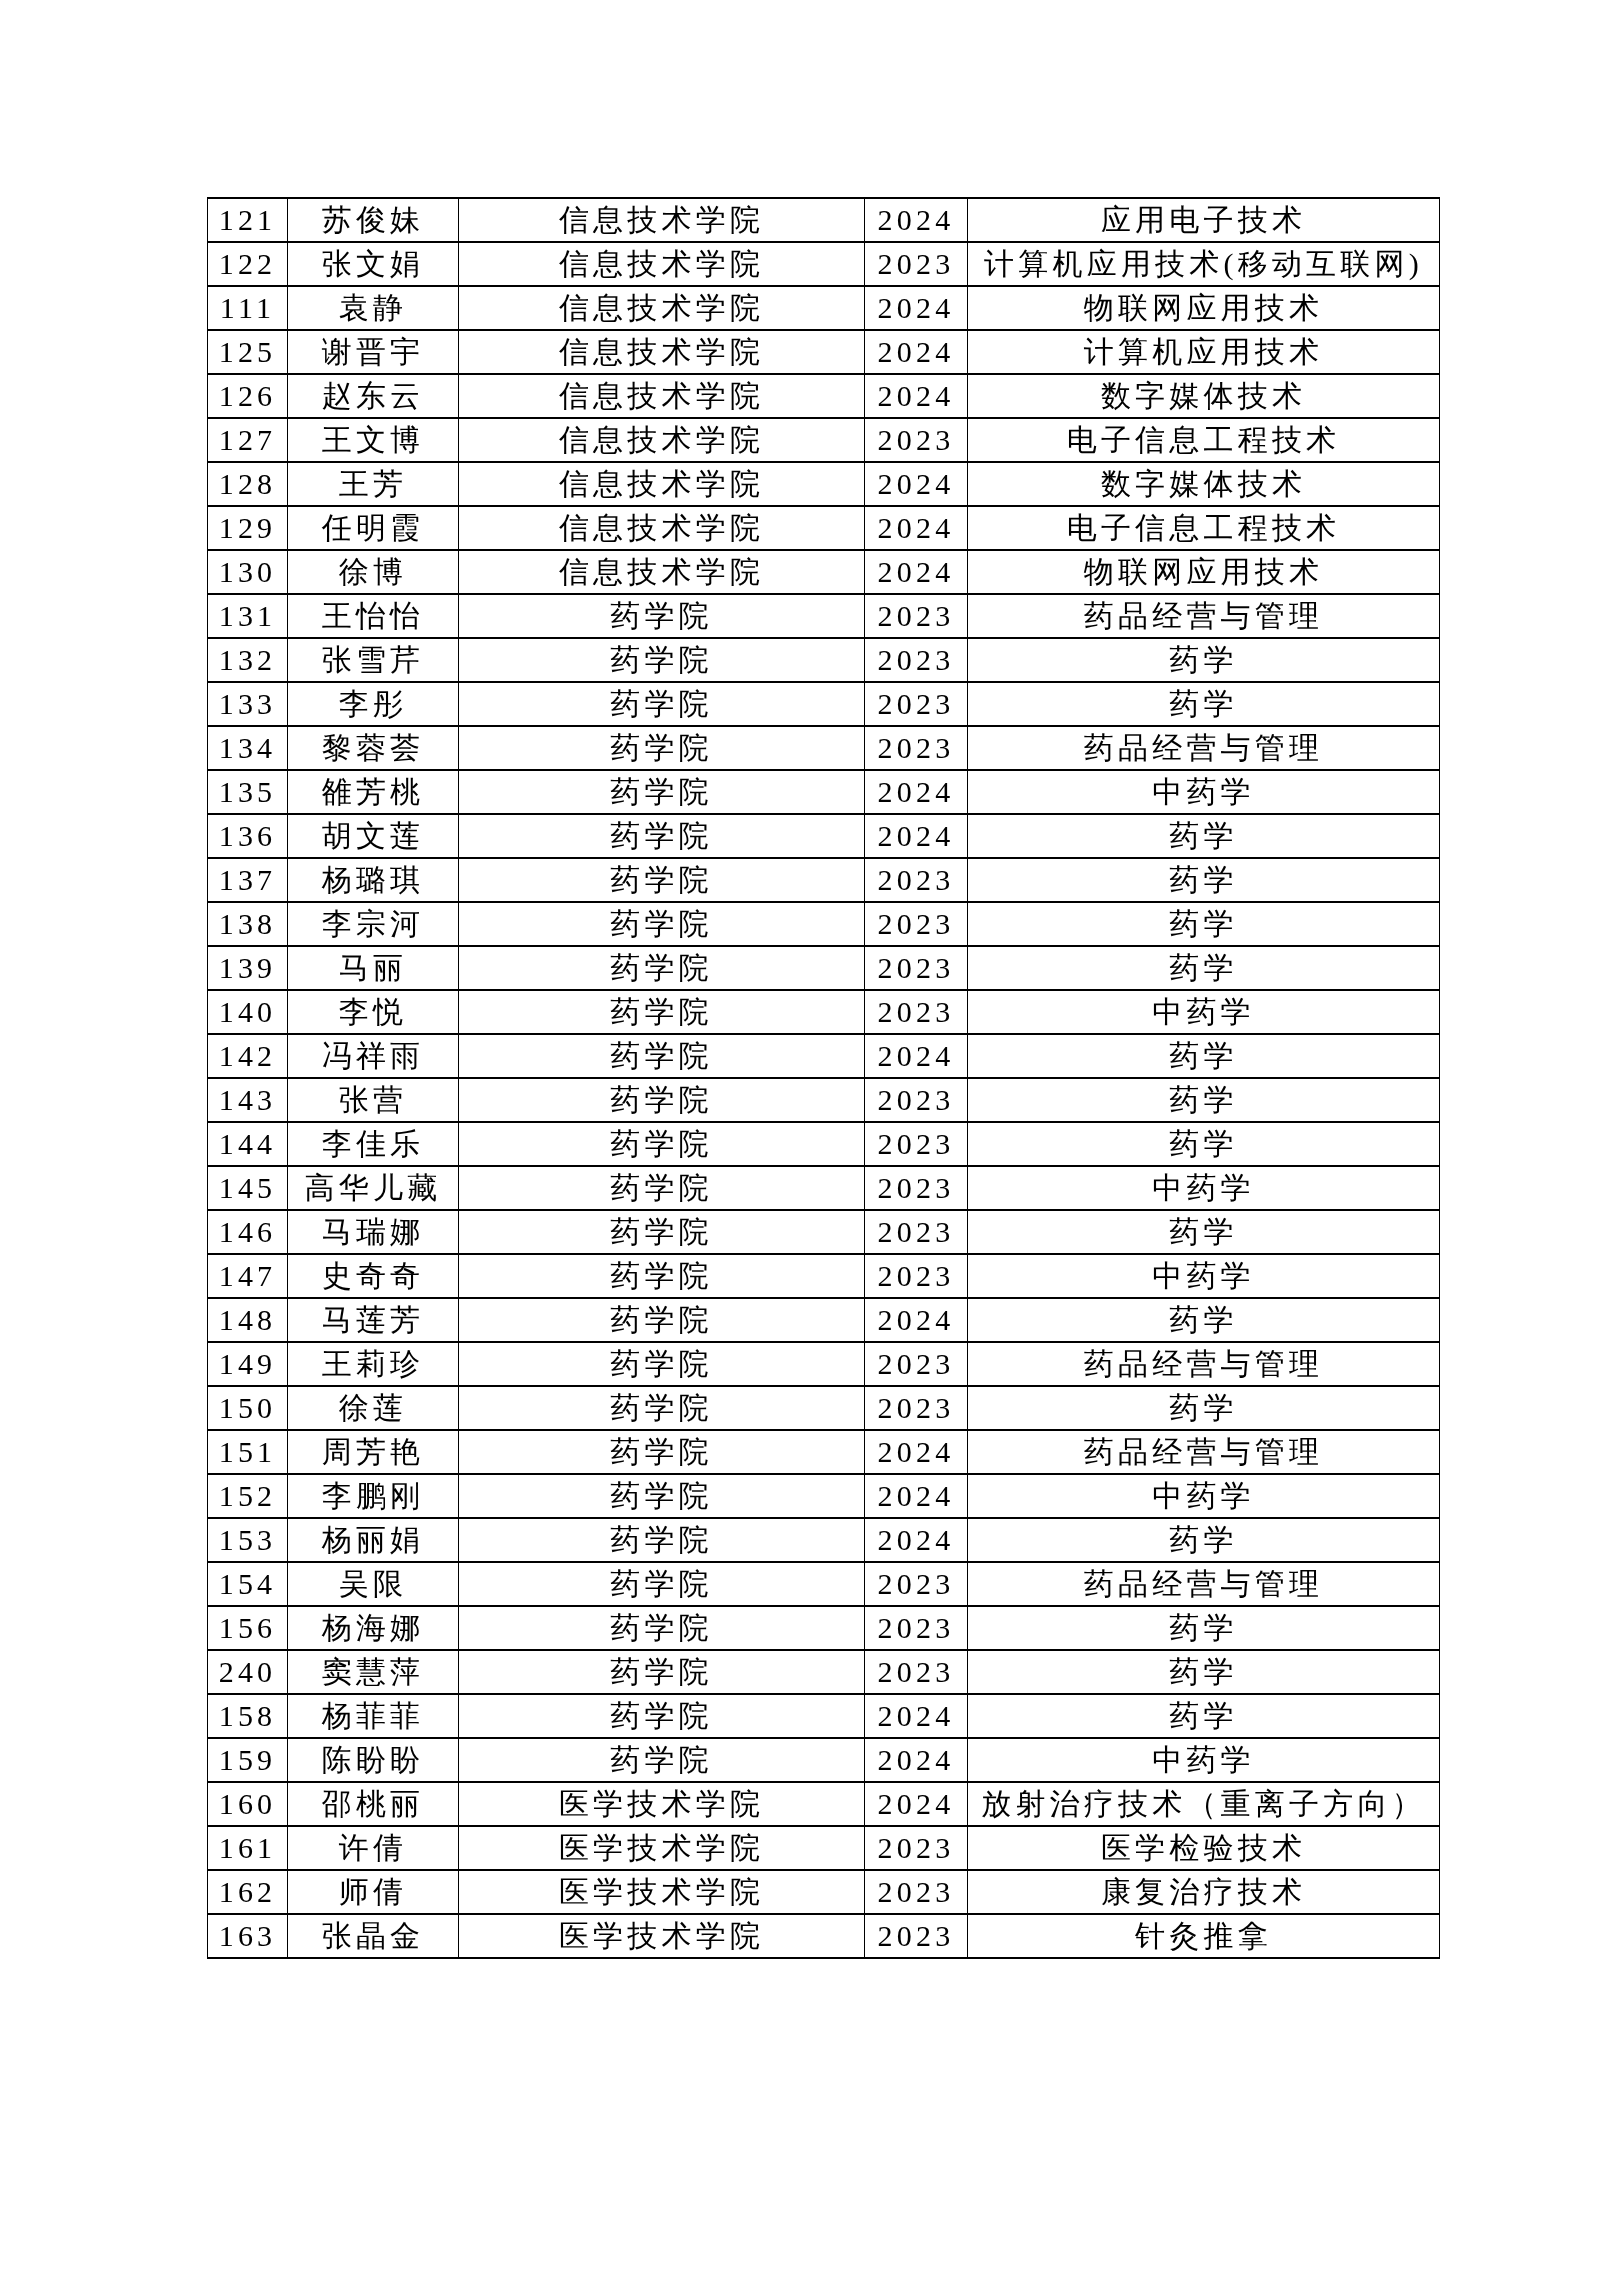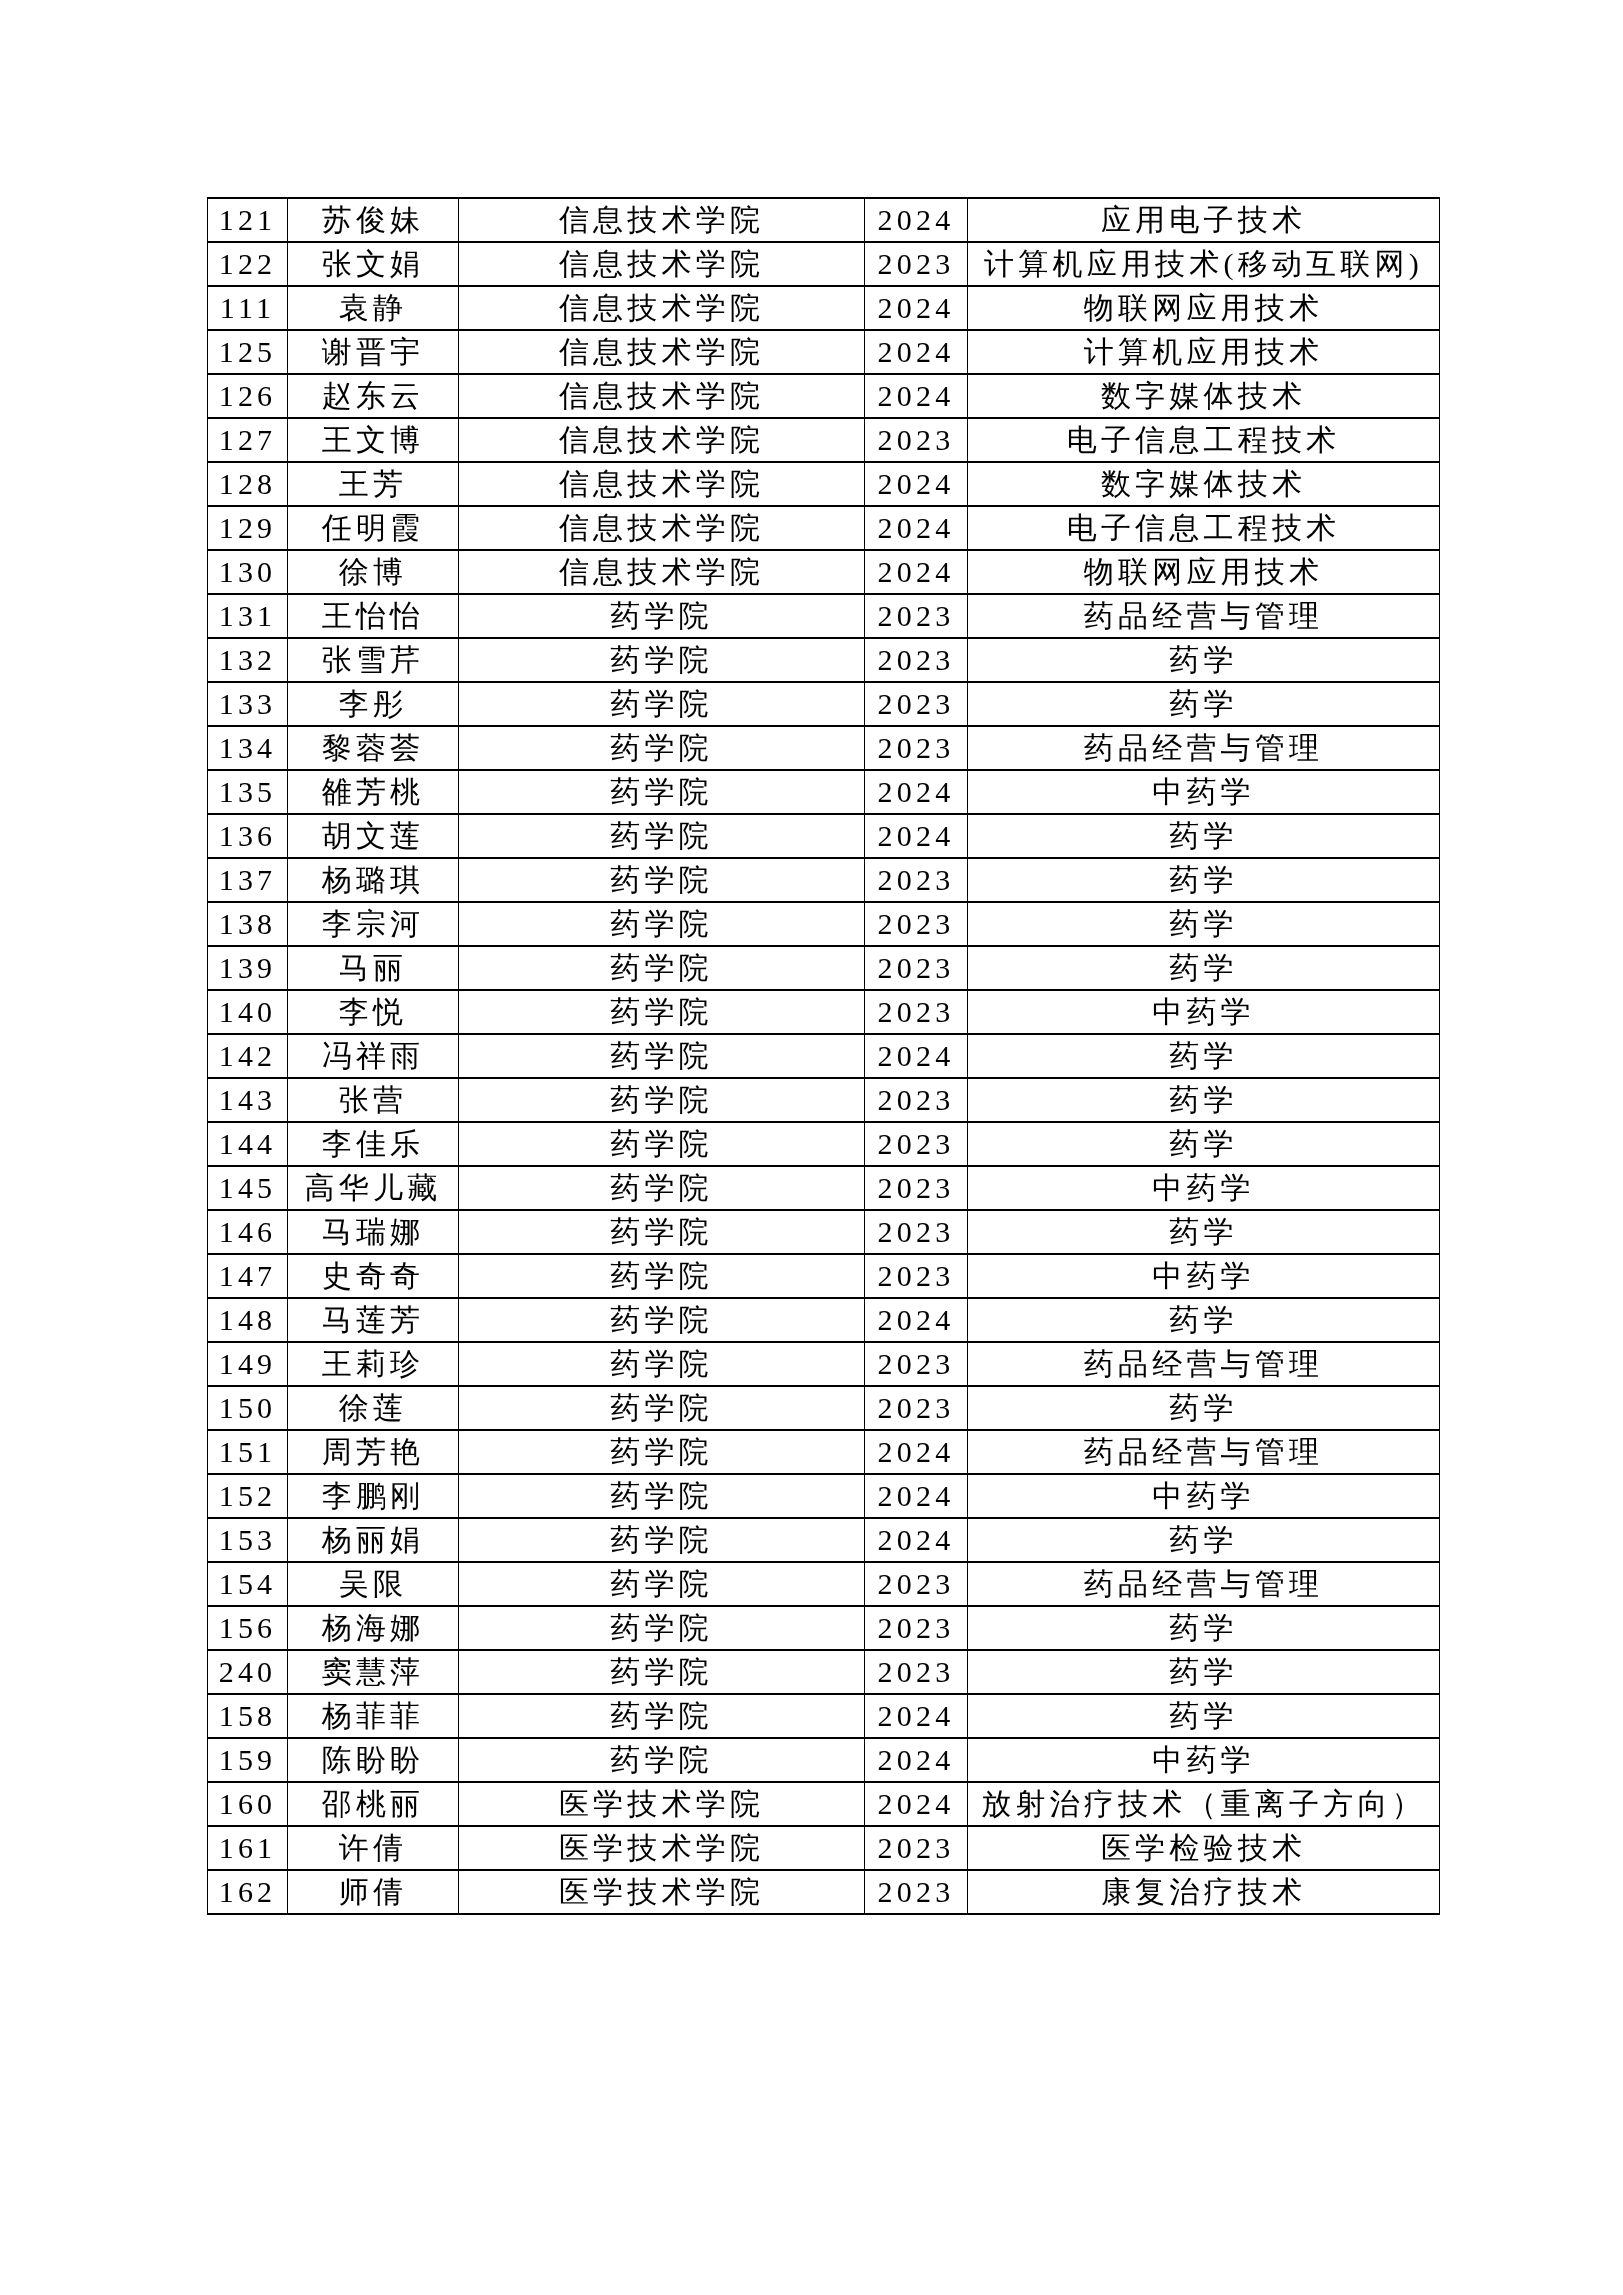--- a/index.html
+++ b/index.html
@@ -324,16 +324,23 @@
           <td>2023</td>
           <td>医学检验技术</td>
         </tr>
         <tr>
           <td>162</td>
           <td>师倩</td>
           <td>医学技术学院</td>
           <td>2023</td>
           <td>康复治疗技术</td>
         </tr>
+        <tr>
+          <td>163</td>
+          <td>张晶金</td>
+          <td>医学技术学院</td>
+          <td>2023</td>
+          <td>针灸推拿</td>
+        </tr>
       </tbody>
   </table>
 </div>
 
 
 </body></html>

